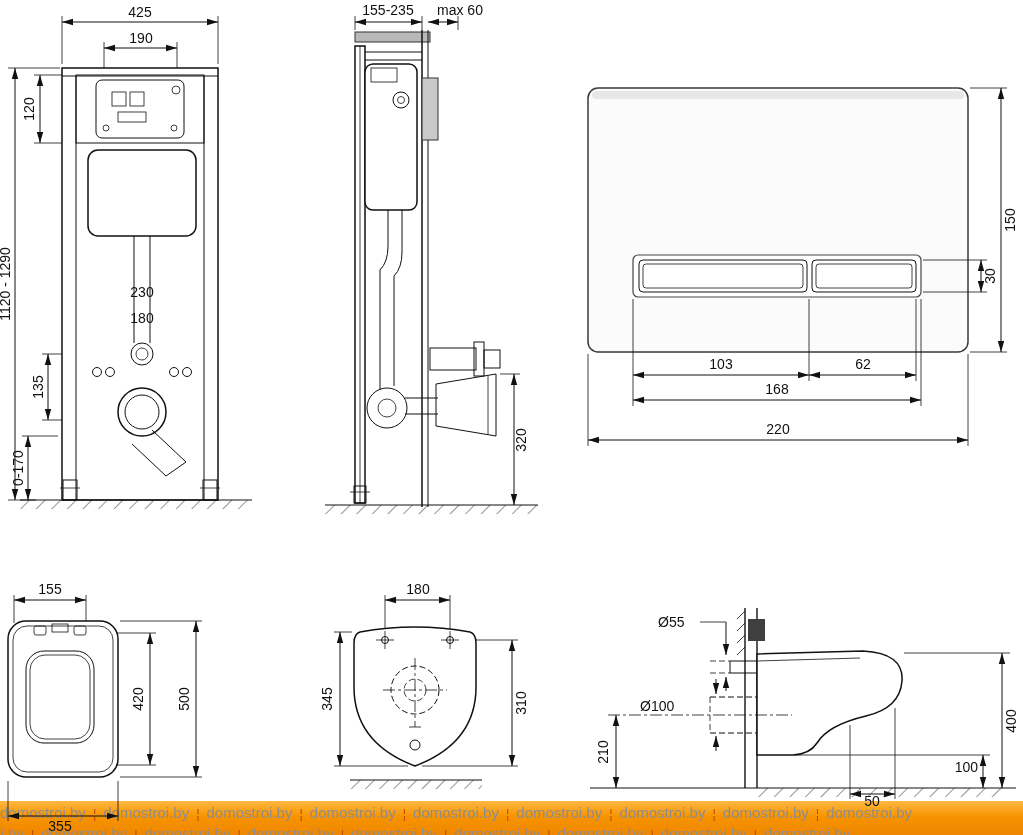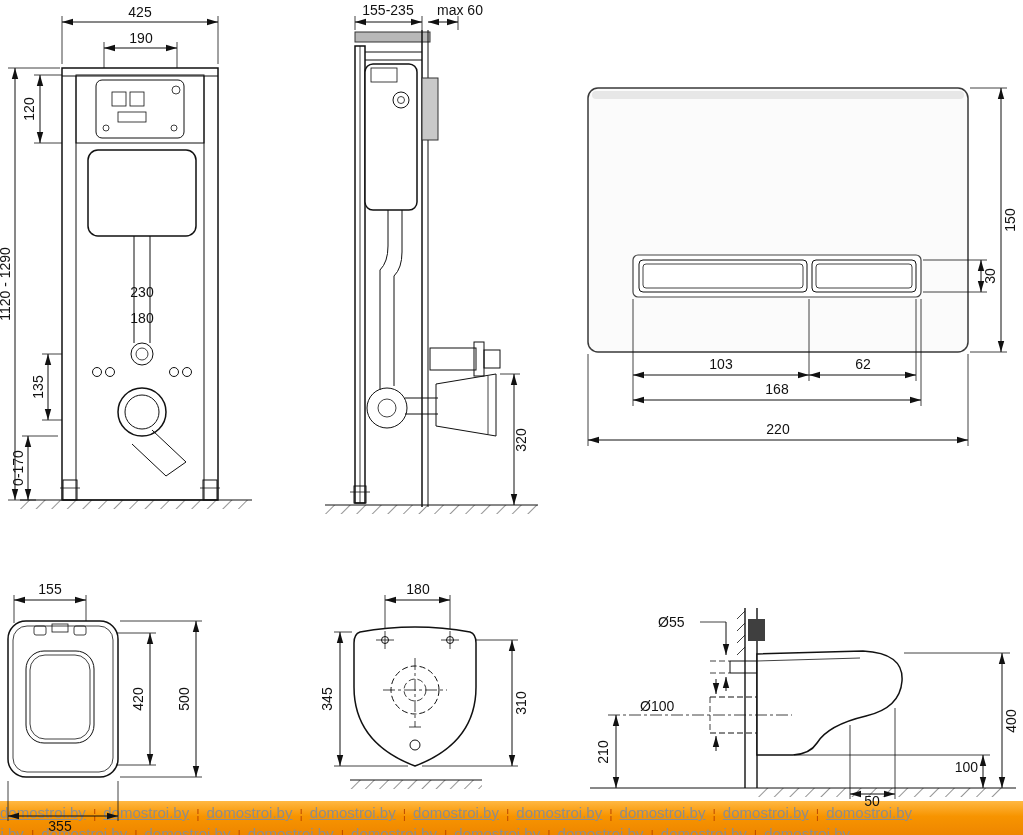--- a/index.html
+++ b/index.html
@@ -10,21 +10,21 @@
   svg text { font-family:"Liberation Sans", sans-serif; font-size:14px; fill:#111; }
   .dim   { stroke:#111; stroke-width:1; fill:none; }
   .ext   { stroke:#111; stroke-width:0.8; fill:none; }
   .outline { stroke:#111; stroke-width:1.5; fill:#fff; }
   .thin  { stroke:#111; stroke-width:1; fill:none; }
   .thin2 { stroke:#111; stroke-width:0.8; fill:none; }
   .dash  { stroke-dasharray:6 3; }
   .dashdot { stroke-dasharray:12 3 3 3; }
   .wm-bar { position:absolute; left:0; top:801px; width:1023px; height:34px; overflow:hidden;
             background:linear-gradient(180deg,#ffb843 0%, #f79400 45%, #ee8600 100%); z-index:1; }
-  .wm-row { white-space:nowrap; font-size:15px; color:#8d8d8d; line-height:20px; padding-top:2px;text-decoration:underline; }
+  .wm-row { white-space:nowrap; font-size:15px; color:#8d8d8d; line-height:20px; padding-top:2px; }
   .wm-row.wm-shift { margin-left:-62px; padding-top:0; }
   .wm-sep { color:#c14c00; padding:0 7px; font-size:13px; }
 </style>
 </head>
 <body>
 
 <div class="canvas">
 
   <svg class="drawing" style="left:0;top:0" width="260" height="540" viewBox="0 0 260 540">
     <defs>

